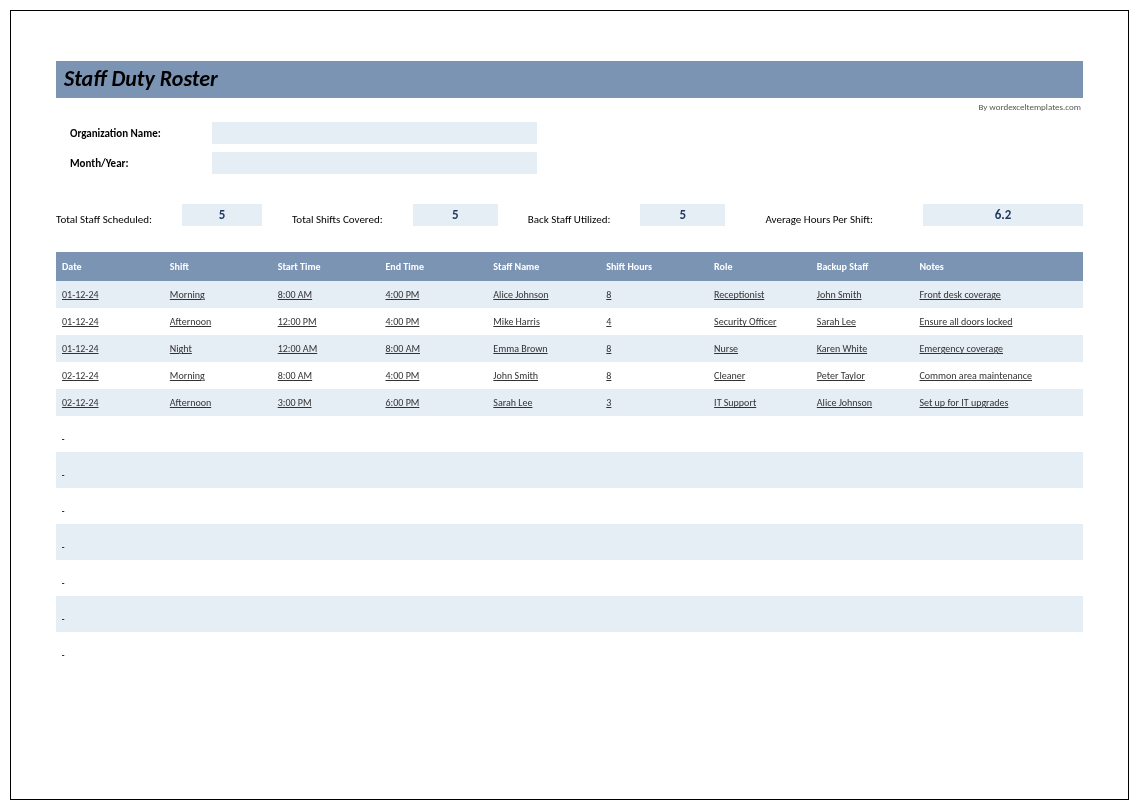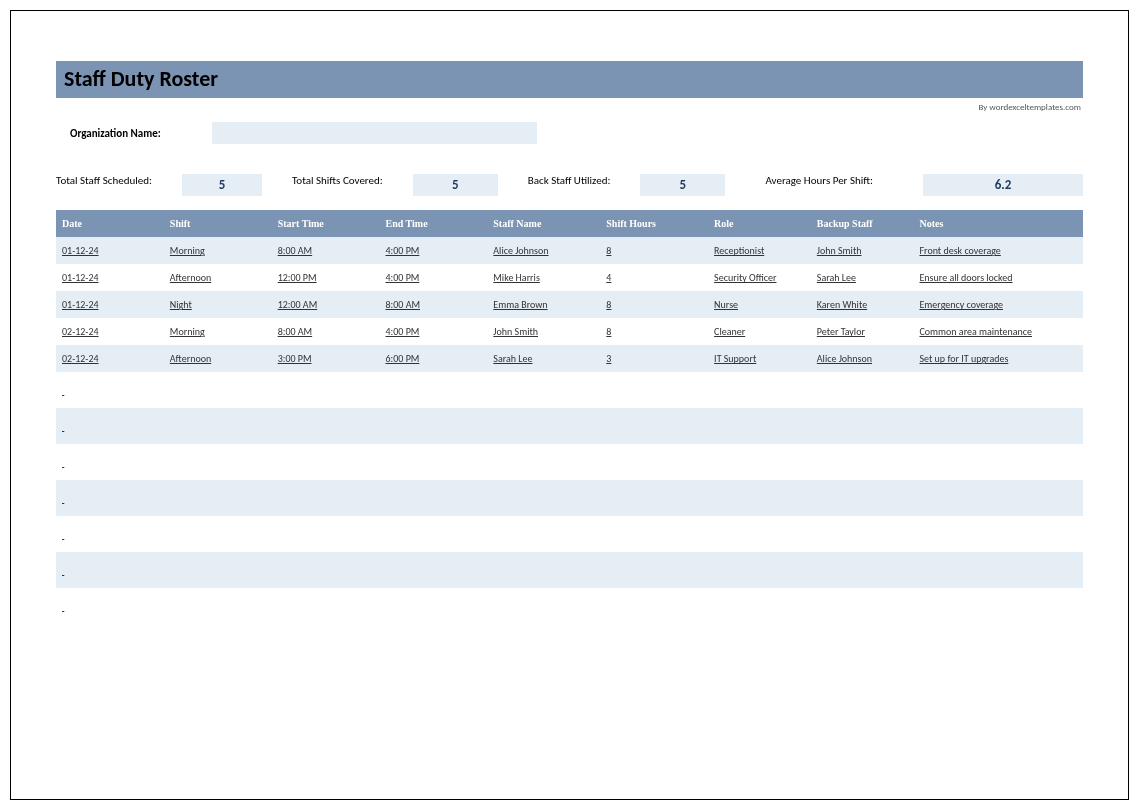--- a/index.html
+++ b/index.html
@@ -17,20 +17,21 @@
     padding:50px 45px 30px 45px;
     position:relative;
   }
   .title-bar{
     background:#7b94b4;
     color:#000;
     font-weight:bold;
     font-size:22px;
     padding:6px 10px 7px 8px;
     line-height:1.1;
+    font-style:italic;
   }
   .credit{
     text-align:right;
     font-size:9px;
     color:#555;
     padding:3px 2px 0 0;
   }
   .fields{
     margin-top:10px;
   }
@@ -40,41 +41,41 @@
     font-size:11px;
   }
   .field-row .lbl{
     width:142px;font-weight:bold;padding-left:14px;
   }
   .field-row .inp{
     width:325px;height:22px;
     background:#e5edf5;
   }
   .stats-row{
-    display:flex;align-items:flex-start;
-    margin-top:30px;margin-bottom:14px;
+    display:flex;align-items:flex-end;
+    margin-top:30px;margin-bottom:26px;
     font-size:11px;
   }
   .stats-row .stat-lbl{white-space:nowrap;color:#000;}
   .stats-row .stat-box{
     background:#e5edf5;
     height:22px;line-height:22px;
     text-align:center;font-weight:bold;font-size:13px;
     min-width:80px;color:#1f3a5e;
   }
   .section-title{
     font-weight:bold;font-size:13px;margin:2px 0 6px 2px;
   }
   .roster{
     width:100%;border-collapse:collapse;font-size:10px;color:#333;
     table-layout:fixed;
   }
   .roster th{
     background:#7b94b4;color:#fff;text-align:left;
-    font-weight:600;padding:8px 6px;font-size:10px;font-family:Liberation Serif, serif;
+    font-weight:600;padding:8px 6px;font-size:10px;
   }
   .roster td{padding:7px 6px;vertical-align:middle;}
   .striped-odd{background:#e5edf5;}
   .striped-even{background:#ffffff;}
   .roster tbody tr td{border-bottom:0;text-decoration:underline;}
   .col-date{width:10.5%;}
   .col-shift{width:10.5%;}
   .col-start{width:10.5%;}
   .col-end{width:10.5%;}
   .col-name{width:11%;}
@@ -87,20 +88,24 @@
 <body>
 
 <div class="page-frame">
 
   <div class="title-bar">Staff Duty Roster</div>
   <div class="credit">By wordexceltemplates.com</div>
 
   <div class="fields">
     <div class="field-row">
       <div class="lbl">Organization Name:</div>
+      <div class="inp"></div>
+    </div>
+    <div class="field-row">
+      <div class="lbl">Month/Year:</div>
       <div class="inp"></div>
     </div>
   </div>
 
   <div class="stats-row">
     <div class="stat-lbl">Total Staff Scheduled:</div>
     <div class="stat-box" style="width:80px;margin:0 30px 0 30px;">5</div>
 
     <div class="stat-lbl">Total Shifts Covered:</div>
     <div class="stat-box" style="width:85px;margin:0 30px 0 30px;">5</div>

